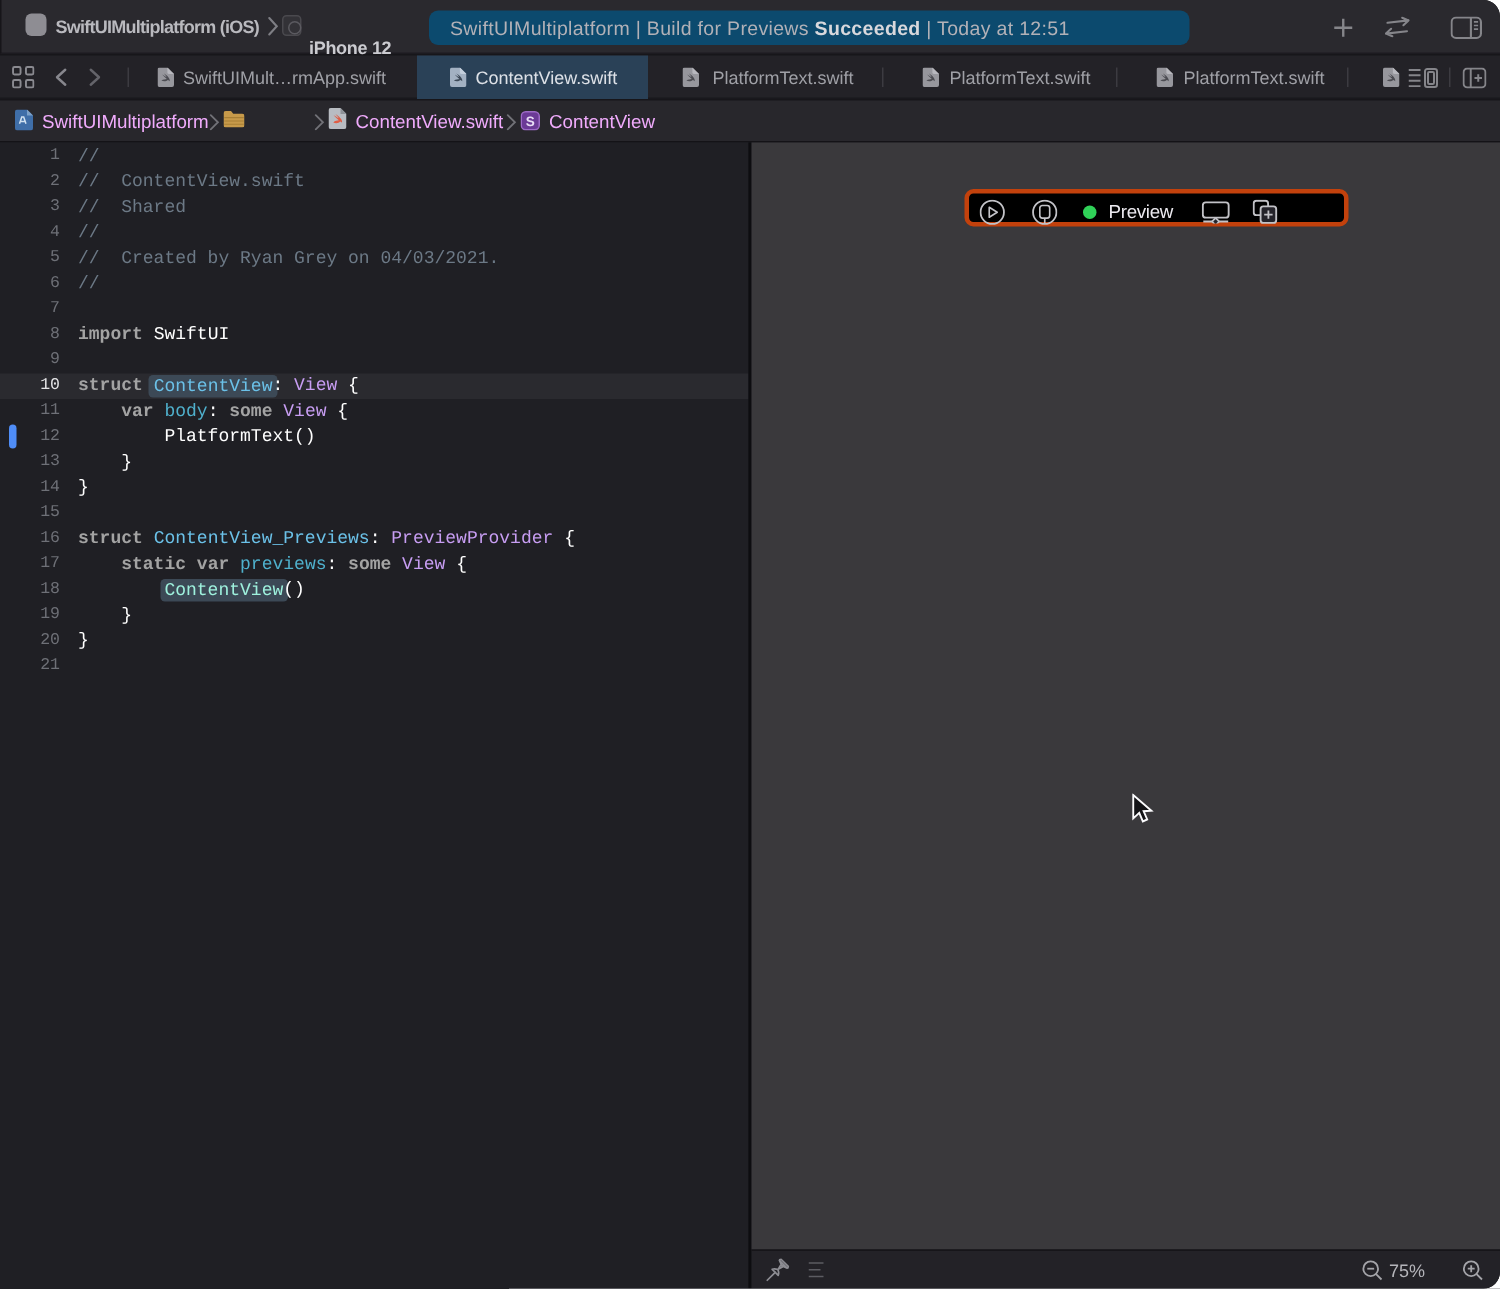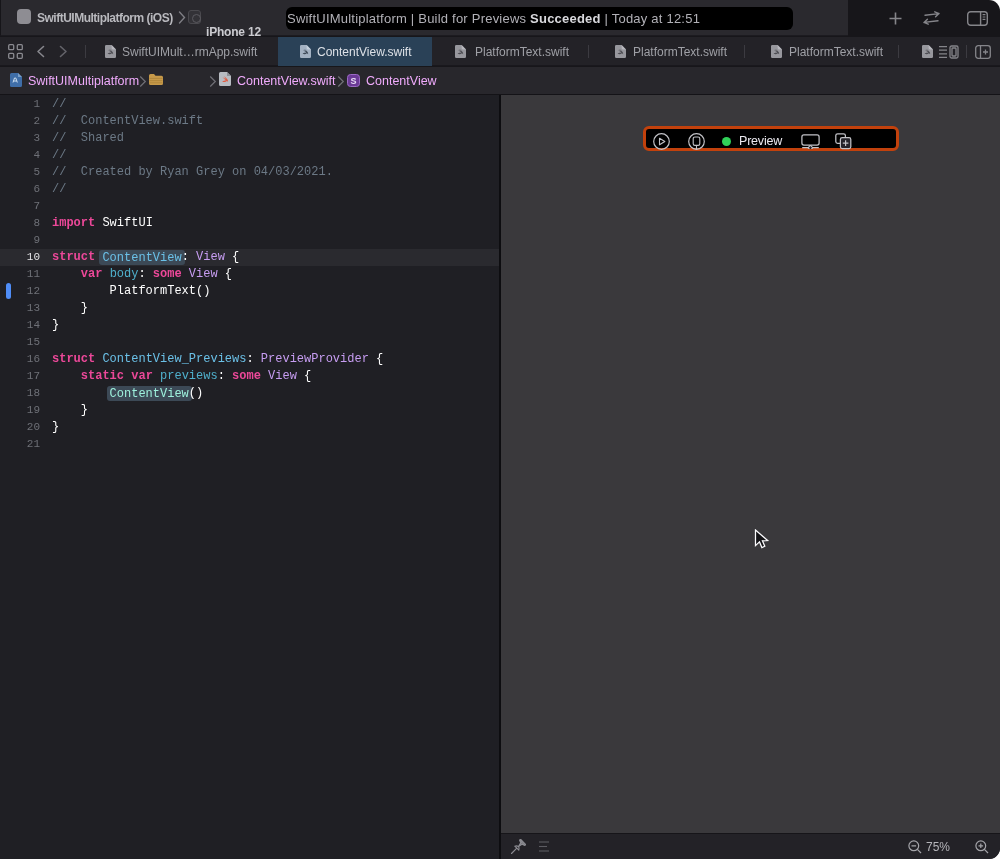--- a/index.html
+++ b/index.html
@@ -2,28 +2,28 @@
 <html><head>
 <meta charset="utf-8">
 <style>
   * { margin:0; padding:0; box-sizing:border-box; }
   html,body { width:1000px; height:859px; background:#ffffff; overflow:hidden; }
   body { font-family:"Liberation Sans", sans-serif; }
   #win { position:absolute; left:0; top:0; width:1000px; height:859px;
          border-radius:0 11px 11px 0; overflow:hidden; background:#17161a; }
 
   
-  #toolbar { position:absolute; left:0; top:0; width:848px; height:36px; background:#2a292e; border-bottom:1px solid #1c1b20; border-left:1px solid #161519; }
+  #toolbar { position:absolute; left:0; top:0; width:1000px; height:36px; background:#2a292e; border-bottom:1px solid #1c1b20; border-left:1px solid #161519; }
   #appicon { position:absolute; left:16px; top:9px; width:14px; height:15px; background:#8e8d93; border-radius:4px; }
   #ttl { position:absolute; left:36px; top:11px; font-size:12px; font-weight:bold; color:#b9b9be; letter-spacing:-0.5px; }
   #devicon { position:absolute; left:187px; top:10px; width:13px; height:14px; background:#333237; border-radius:3px; border:0.5px solid #4a494e; }
   #devicon:after { content:""; position:absolute; left:2.5px; top:3px; width:7px; height:7px; border:1px solid #5b5a60; border-radius:50%;}
   #devname { position:absolute; left:205px; top:11px; font-size:12px; font-weight:bold; color:#cbcbd0; letter-spacing:-0.2px;margin-top:14px; }
-  #statuspill { position:absolute; left:285px; top:7px; width:507px; height:23px; background:#000000; border-radius:6px;
-                font-size:13px; letter-spacing:0.22px; color:#b2b1b7; line-height:23px; padding-left:1px; }
+  #statuspill { position:absolute; left:285px; top:7px; width:507px; height:23px; background:#0c4a6e; border-radius:6px;
+                font-size:13px; letter-spacing:0.22px; color:#b2b1b7; line-height:23px; padding-left:14px; }
   #statuspill b { color:#d8d8dc; font-weight:bold; }
   .tbicon { position:absolute; top:0; color:#88888d; }
 
   
   #tabbar { position:absolute; left:0; top:37px; width:1000px; height:29px; background:#232227; border-bottom:1px solid #19181d; }
   .tabsep { position:absolute; top:8px; width:1px; height:13px; background:#3c3b41; }
   .docic { position:absolute; }
   .tabtxt { position:absolute; top:8px; font-size:12px; color:#9fa0a6; }
   .tabtxt.act { color:#dde1e7; }
   #activetab { position:absolute; left:278px; top:0; width:154px; height:29px; background:#2a4157; }
@@ -34,21 +34,21 @@
 
   
   #editor { position:absolute; left:0; top:95px; width:499px; height:764px; background:#1f1f24; }
   #curline { position:absolute; left:0; top:153.5px; width:499px; height:17px; background:rgba(255,255,255,0.05); }
   #gutter { position:absolute; left:0; top:1px; width:40px; text-align:right; white-space:pre;
             font-family:"Liberation Mono", monospace; font-size:11px; line-height:17px; color:#6e7077; }
   #gutter .cur { color:#e3e3e6; }
   #code { position:absolute; left:52px; top:1px; font-family:"Liberation Mono", monospace;
           font-size:12px; line-height:17px; color:#ffffff; white-space:pre; }
   .cm { color:#6c7986; }
-  .kw { color:#ec4899; font-weight:bold; }
+  .kw { color:#a3a3a3; font-weight:bold; }
   .ty { color:#6bc1e8; }
   .mint { color:#9ef1dd; }
   .lav { color:#c79df2; }
   .prop { color:#4fb0cc; }
   .tok { background:#3c4956; border-radius:3px; padding:0.5px 3px; margin:0 -3px; }
   #editmark { position:absolute; left:6px; top:188px; width:5px; height:16px; background:#4f8df7; border-radius:2.5px; }
 
   
   #divider { position:absolute; left:499px; top:95px; width:2px; height:764px; background:#0d0d10; }
   #preview { position:absolute; left:501px; top:95px; width:499px; height:738px; background:#3a393c; }

